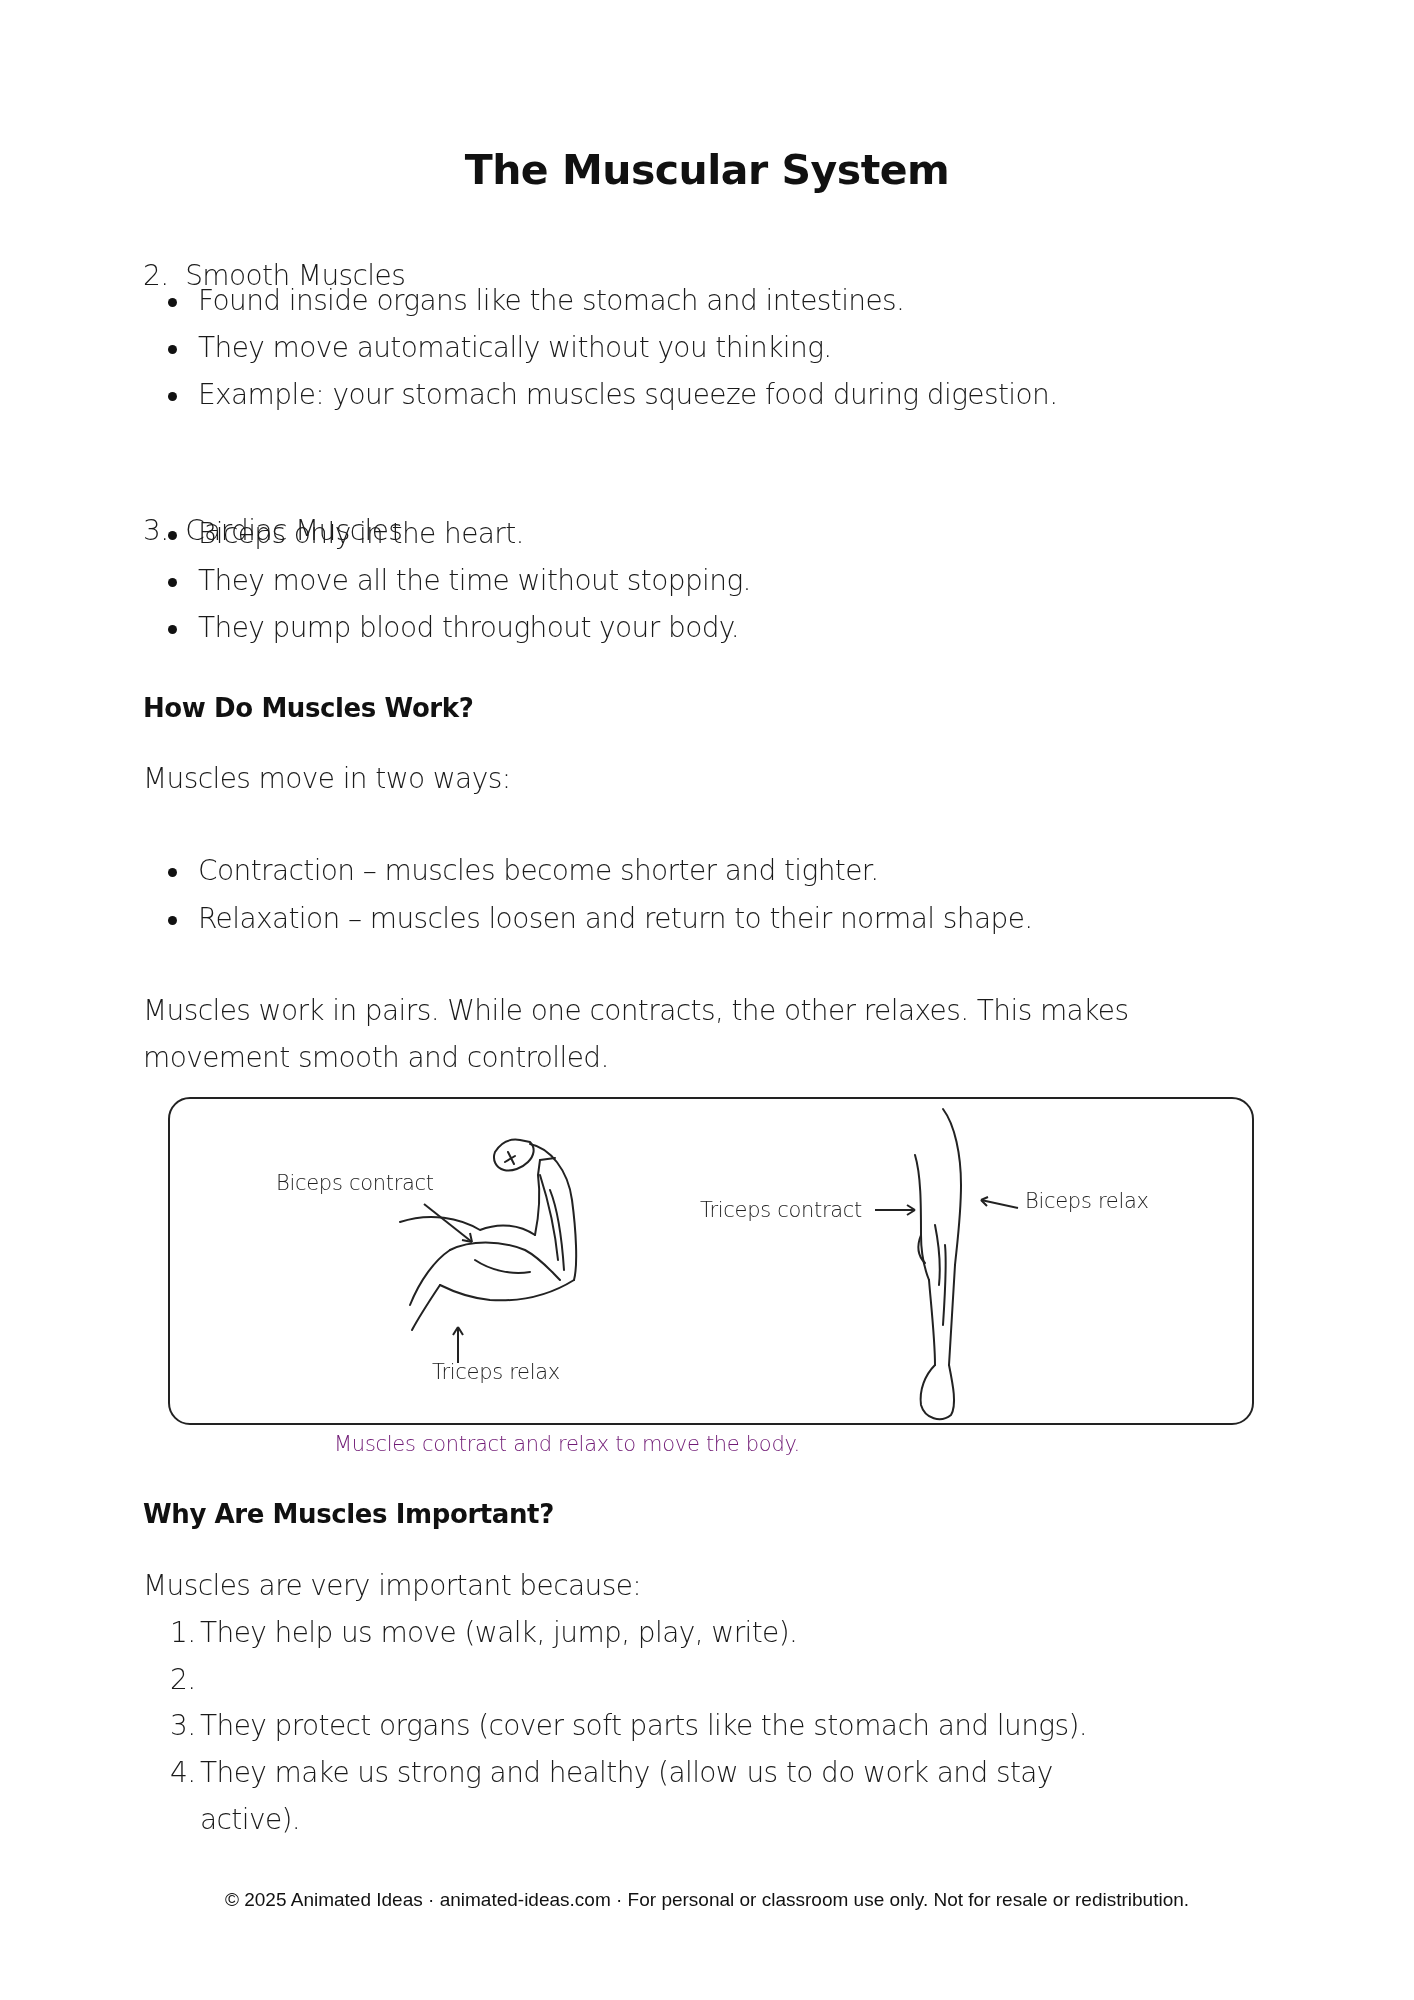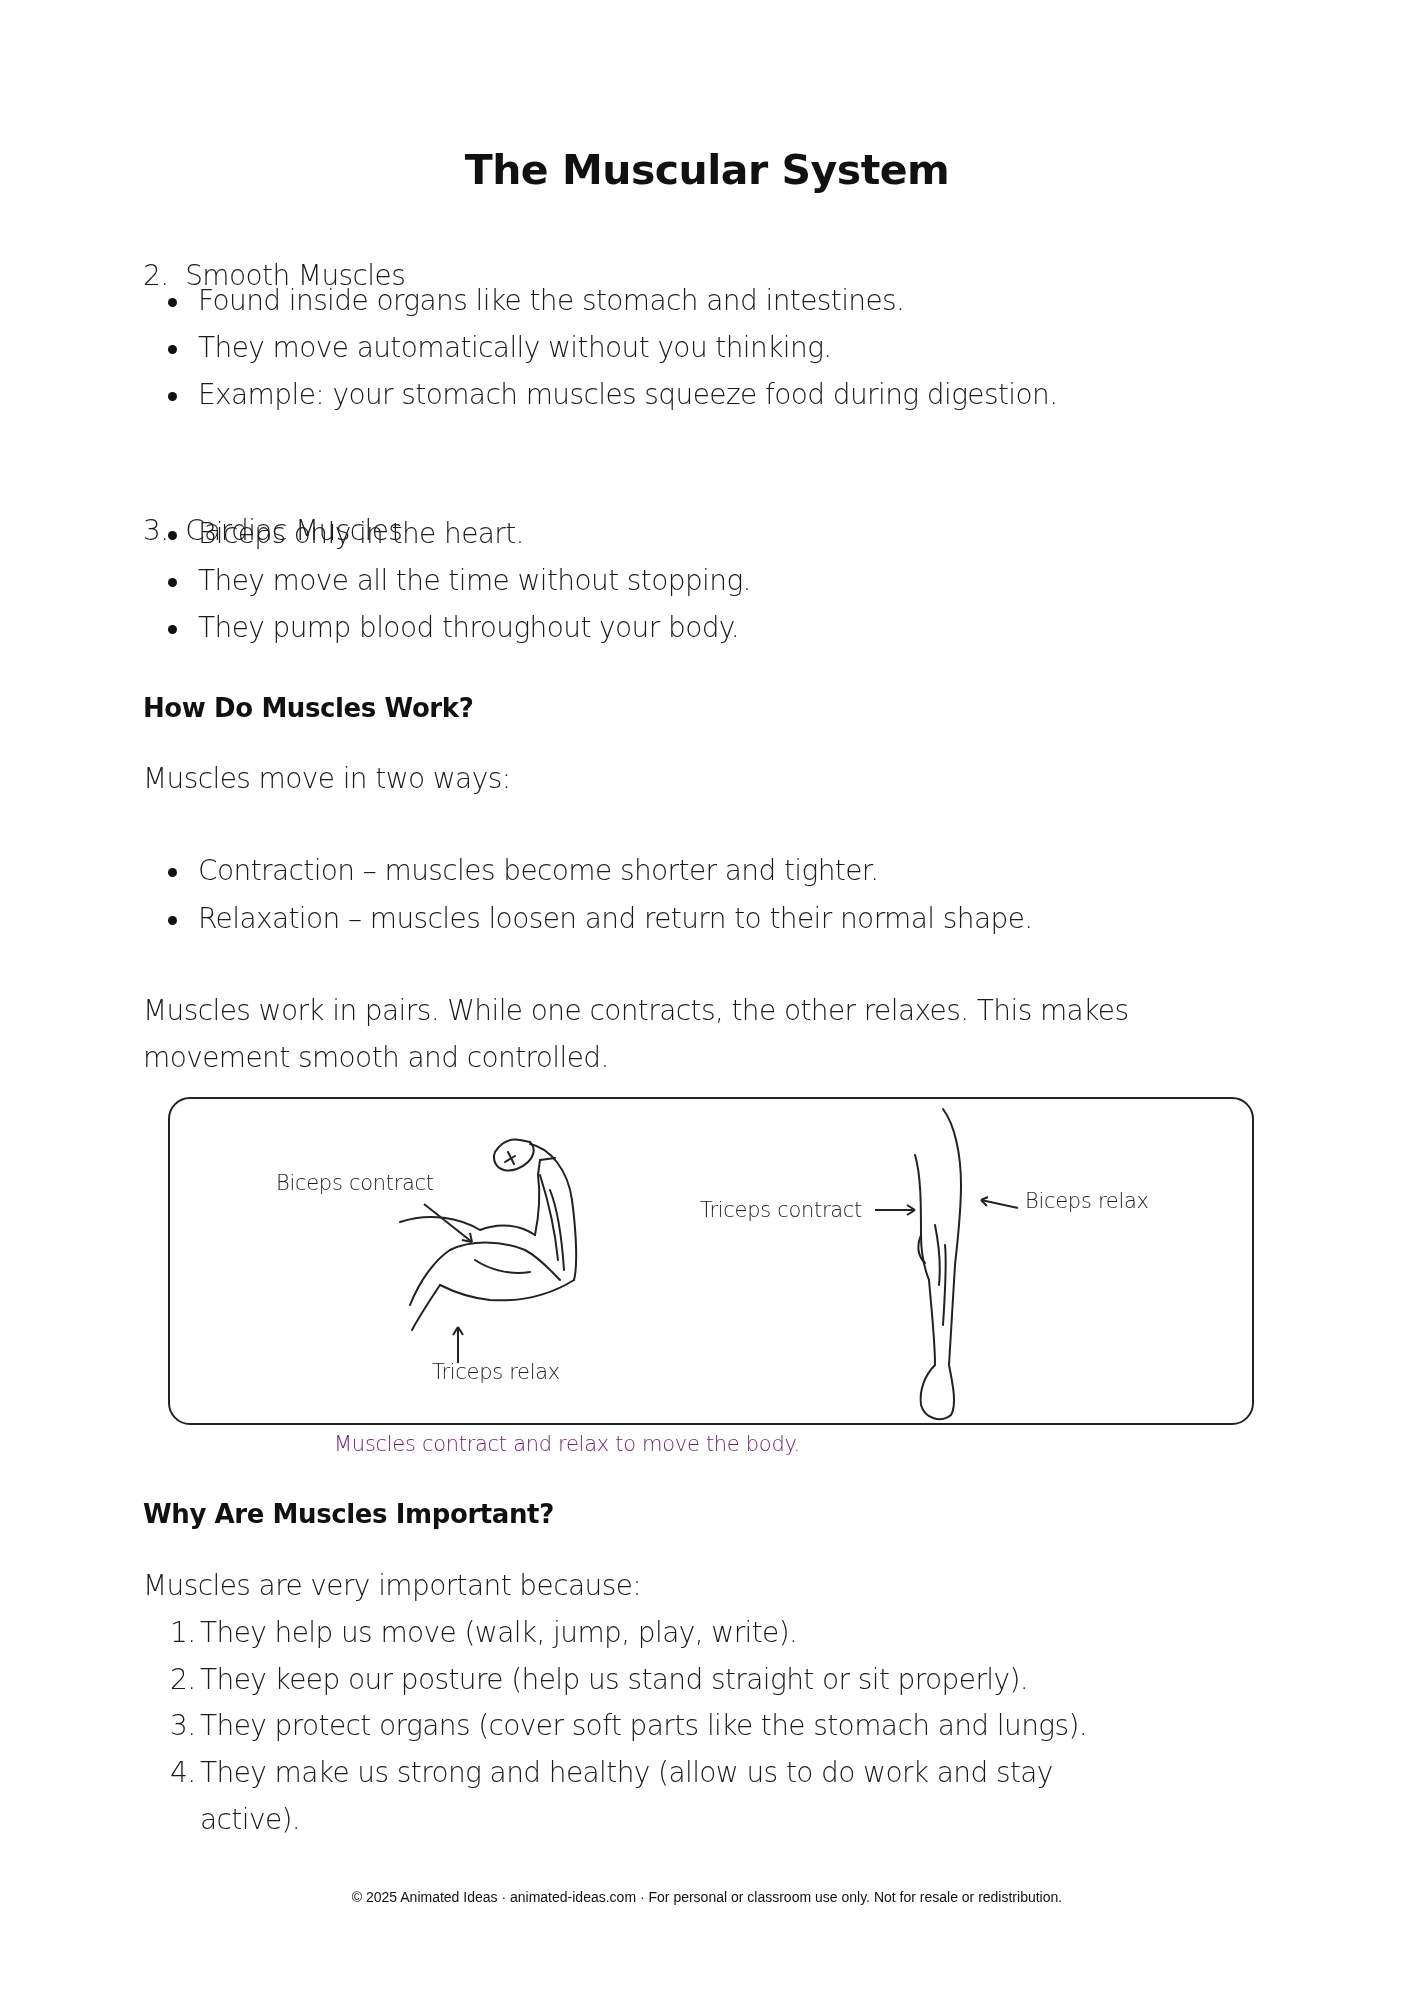--- a/index.html
+++ b/index.html
@@ -9,21 +9,21 @@
   .body { font-size:28px; font-weight:300; letter-spacing:-0.6px; line-height:47px; color:#1a1a1a; }
   .h2 { font-size:26px; font-weight:bold; letter-spacing:-0.4px;text-align:center; }
   .sec-head { left:143px; }
   .bullet { left:198px; }
   .bullet::before { content:""; position:absolute; left:-30px; top:21px; width:9px; height:9px; border-radius:50%; background:#111; }
   .ol-item { left:200px; }
   .ol-num { position:absolute; left:-30px; }
   .figure-box { position:absolute; left:168px; top:1097px; width:1086px; height:328px; border:2px solid #222; border-radius:22px; box-sizing:border-box; }
   .fig-label { position:absolute; font-size:21px; font-weight:300; letter-spacing:-0.3px; color:#222; white-space:nowrap; }
   .caption { left:0; width:1134px; text-align:center; top:1432px; font-size:21px; font-weight:300; letter-spacing:-0.3px; color:#701a75; }
-  .footer { left:0; width:1414px; text-align:center; top:1889px; font-family:"Liberation Sans", sans-serif; font-size:14px; color:#111; }
+  .footer { left:0; width:1414px; text-align:center; top:1889px; font-family:"Liberation Sans", sans-serif; font-size:19px; color:#111; }
   svg.art { position:absolute; overflow:visible; }
 </style>
 </head>
 <body>
 
 <div class="abs title">The Muscular System</div>
 
 <div class="abs body sec-head" style="top:230px;margin-top:22px;">
   <span>2.</span>&nbsp;&nbsp;<span>Smooth Muscles</span>
 </div>
@@ -94,21 +94,21 @@
 <div class="fig-label" style="left:1025px;top:1189px;">Biceps relax</div>
 
 <div class="abs caption">Muscles contract and relax to move the body.</div>
 
 <div class="abs h2 sec-head" style="top:1499px;">Why Are Muscles Important?</div>
 <div class="abs body sec-head" style="top:1562px;">Muscles are very important because:</div>
 <div class="abs body ol-item" style="top:1609px;">
   <span class="ol-num">1.</span><span>They help us move (walk, jump, play, write).</span>
 </div>
 <div class="abs body ol-item" style="top:1656px;">
-  <span class="ol-num">2.</span><span>They keep our posture (help us stand straight or sit properly).</span>
+  <span class="ol-num">2.</span>
 </div>
 <div class="abs body ol-item" style="top:1702px;">
   <span class="ol-num">3.</span><span>They protect organs (cover soft parts like the stomach and lungs).</span>
 </div>
 <div class="abs body ol-item" style="top:1749px;">
   <span class="ol-num">4.</span><span>They make us strong and healthy (allow us to do work and stay</span>
 </div>
 <div class="abs body ol-item" style="top:1796px;">active).</div>
 
 <div class="abs footer">© 2025 Animated Ideas · animated-ideas.com · For personal or classroom use only. Not for resale or redistribution.</div>

